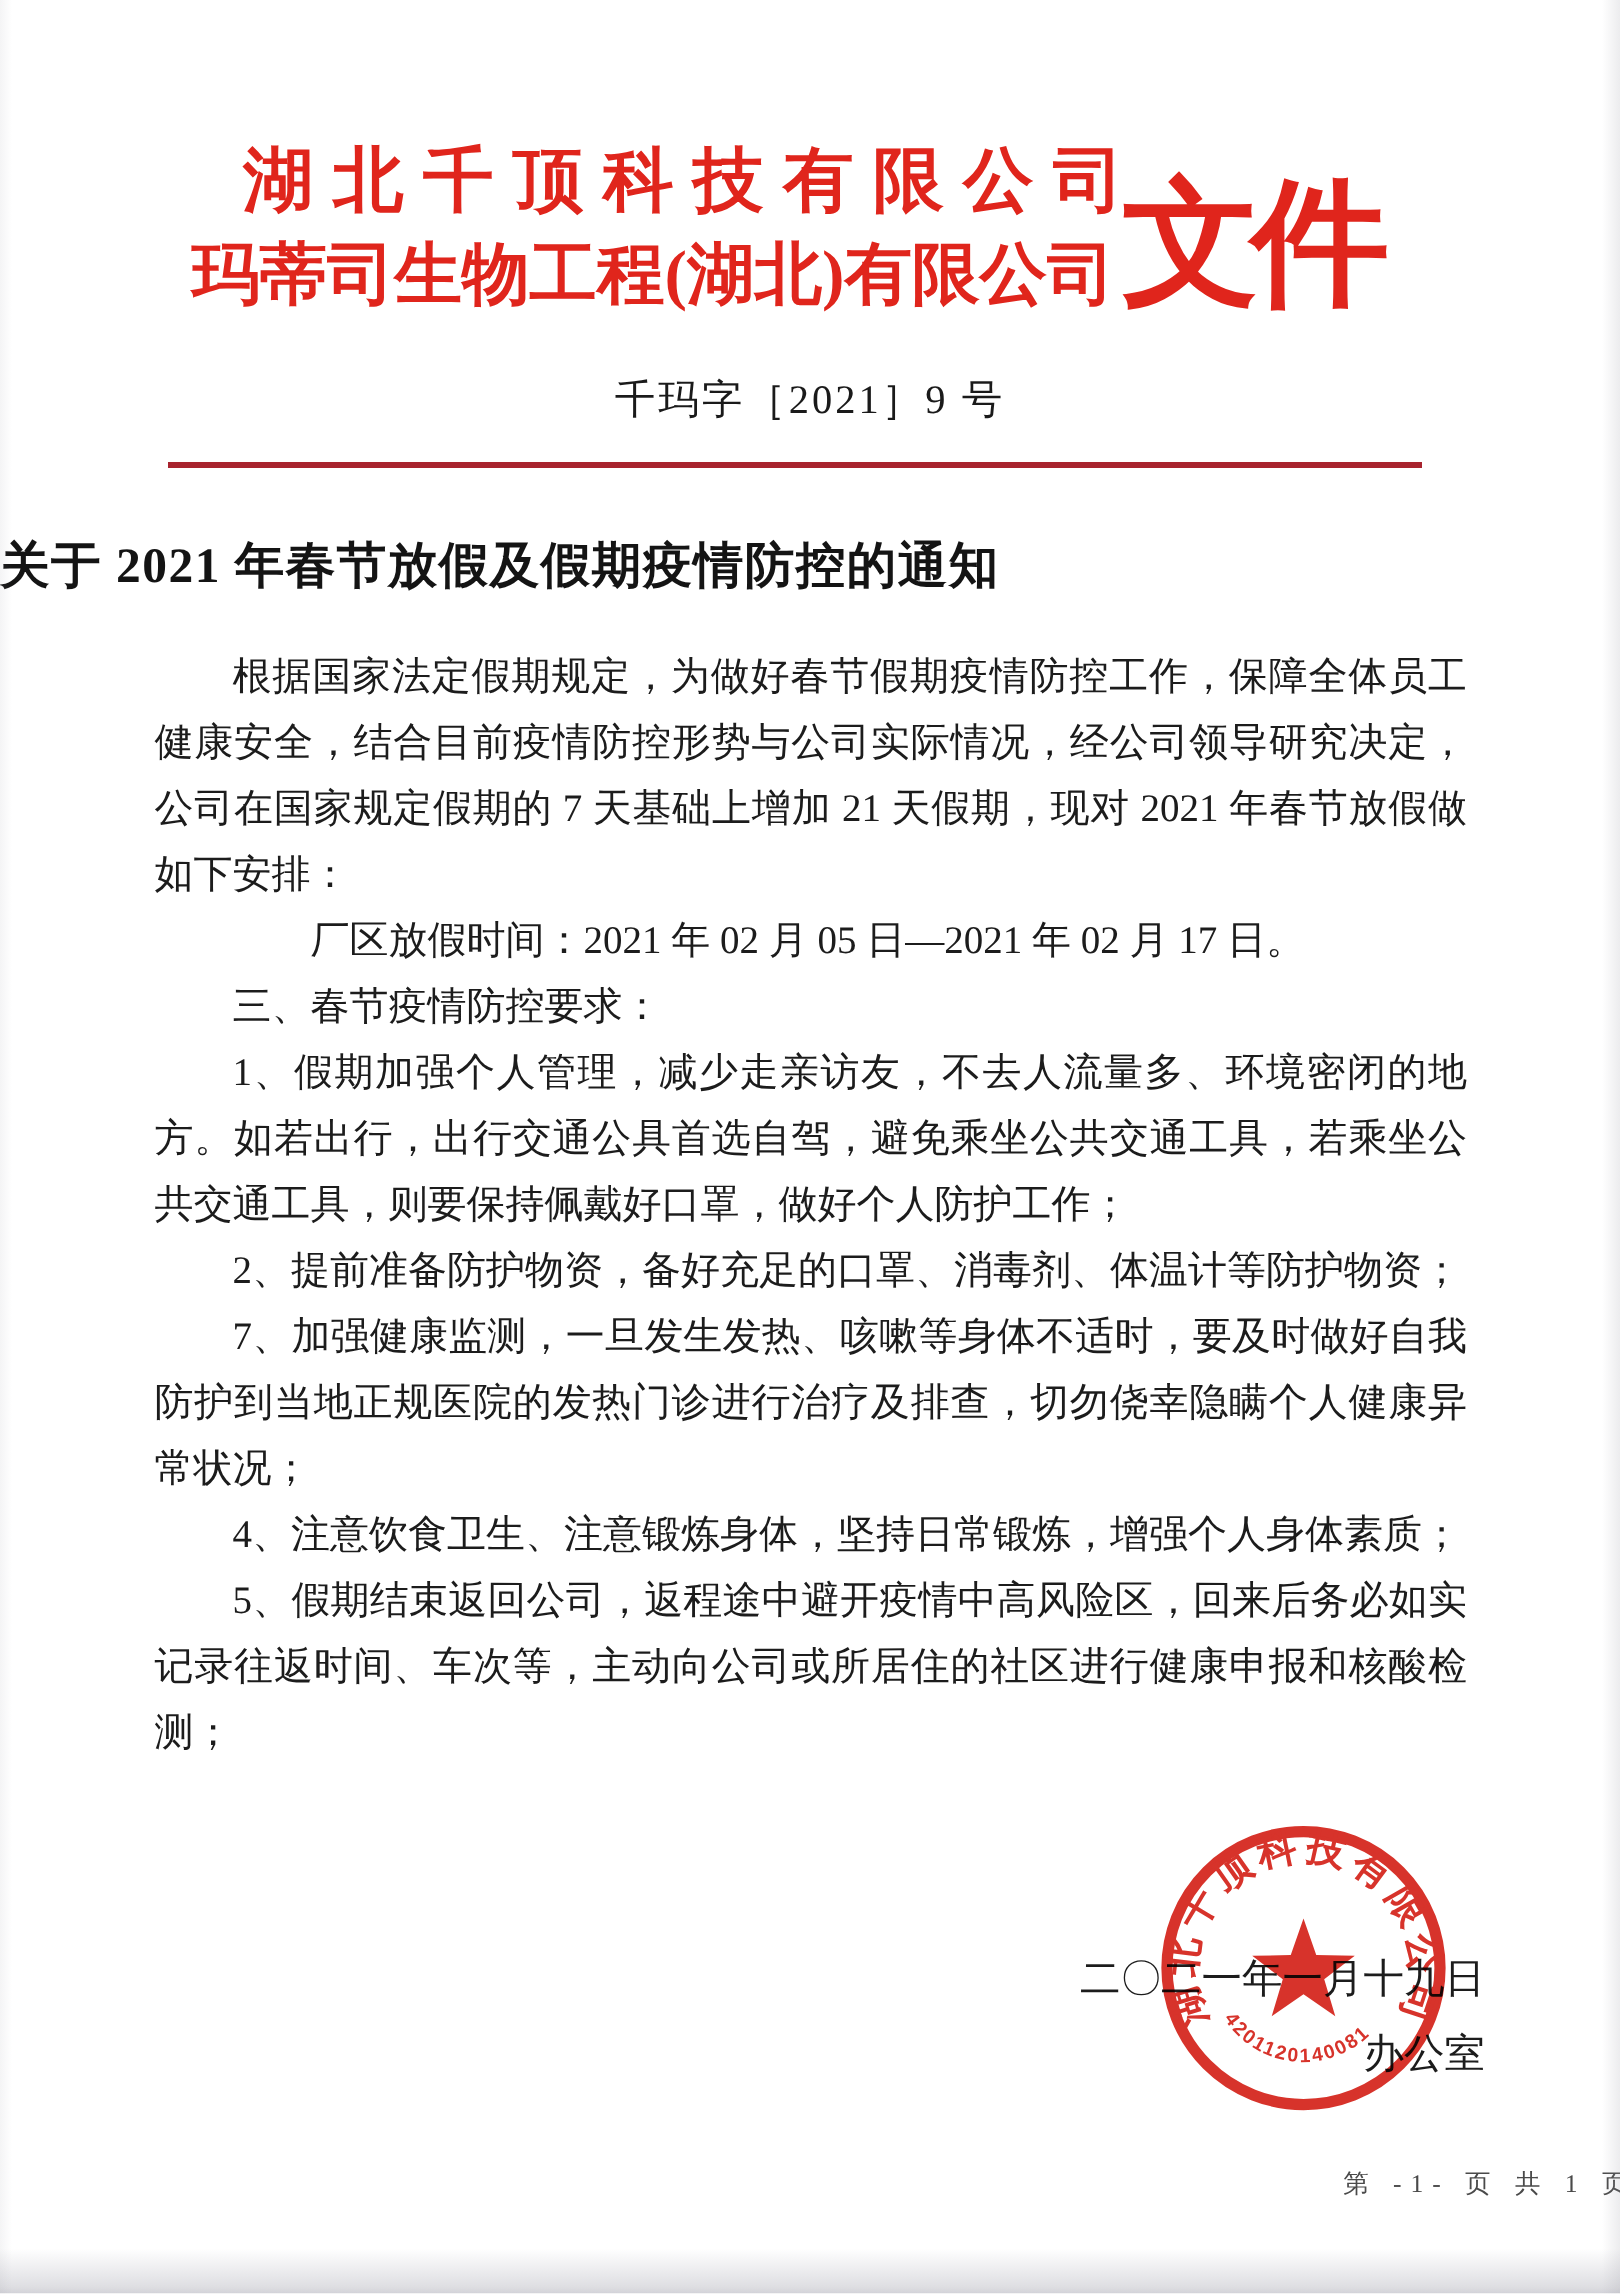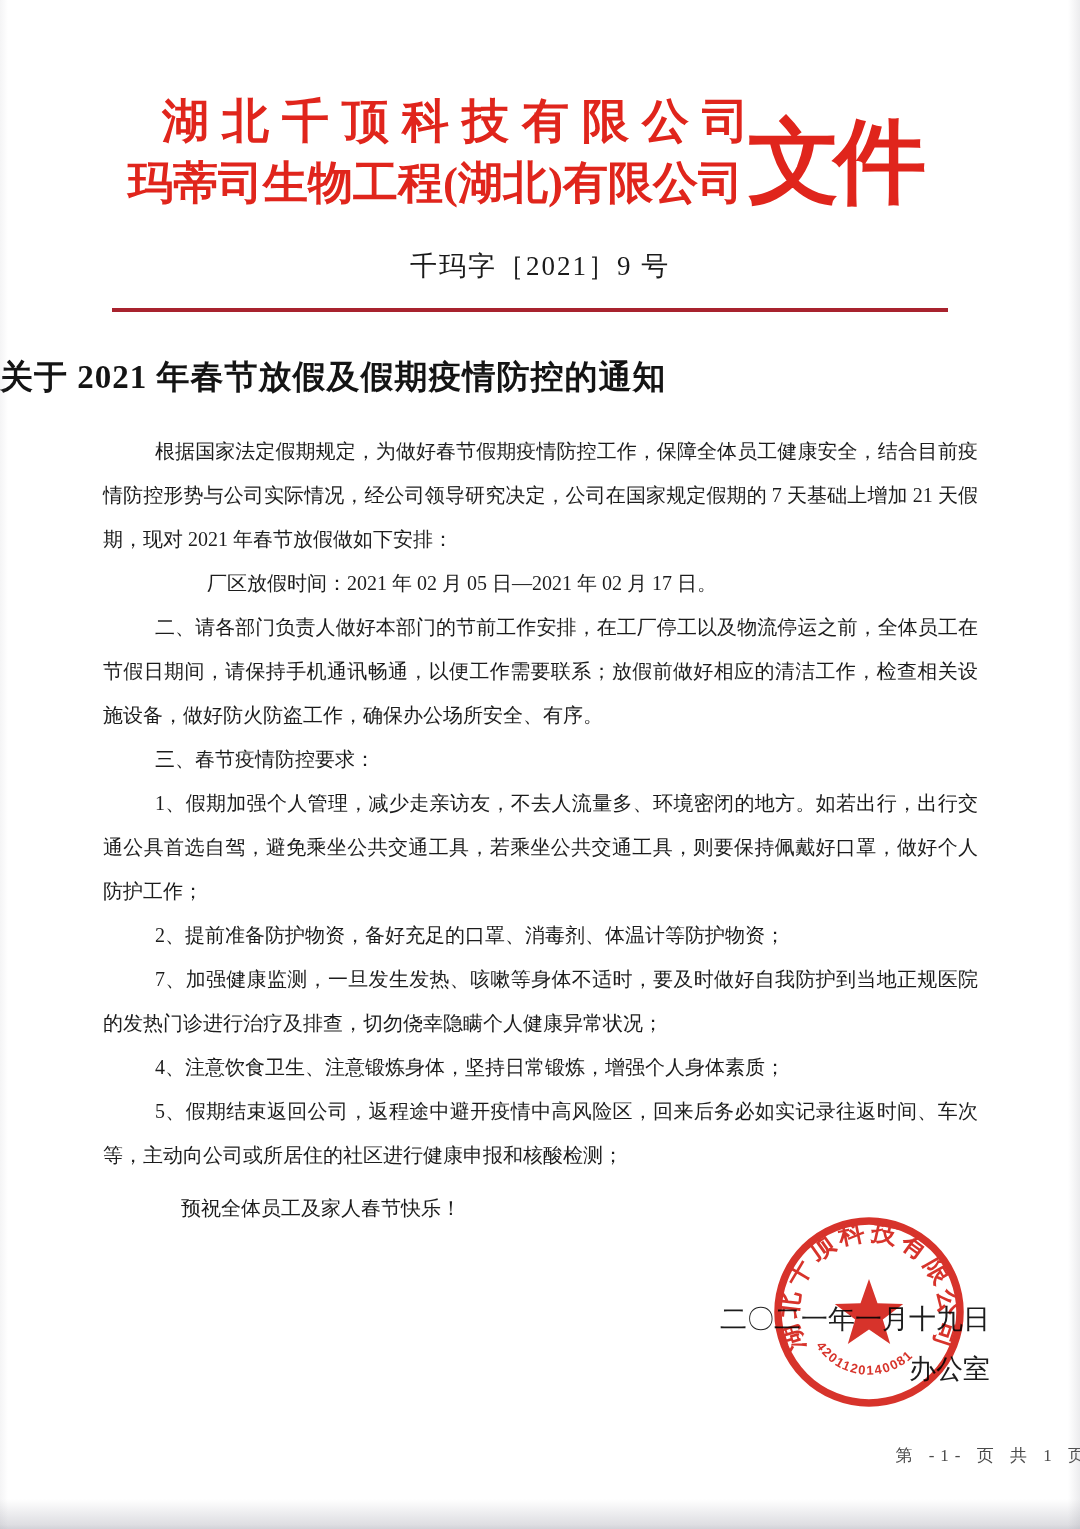--- a/index.html
+++ b/index.html
@@ -31,21 +31,21 @@
     left:112px;top:308px;width:836px;height:4px;background:#a8232e;
   }
 
   
   .doc-title{
     left:0;top:355px;width:100%;text-align:left;
     font-size:33px;font-weight:bold;color:#141414;letter-spacing:1px;white-space:nowrap;
   }
   .doc-body{
     left:103px;top:429px;width:875px;
-    font-size:20px;line-height:44px;text-align:justify;
+    font-size:26px;line-height:44px;text-align:justify;
     text-justify:inter-ideograph;color:#1c1c1c;
   }
   .doc-body p{margin:0;}
   .doc-body p.ind2{text-indent:52px;}
   .doc-body p.ind4{text-indent:104px;}
   .closing{margin-top:9px !important;text-indent:78px;}
 
   
   .signature{
     right:90px;top:1294px;text-align:right;
@@ -80,28 +80,26 @@
 <div class="abs doc-type">文件</div>
 <div class="abs doc-number">千玛字［2021］9 号</div>
 <div class="abs red-rule"></div>
 
 <div class="abs doc-title">关于 2021 年春节放假及假期疫情防控的通知</div>
 
 <div class="abs doc-body" id="doc-body">
 
 <p class="ind2">根据国家法定假期规定，为做好春节假期疫情防控工作，保障全体员工健康安全，结合目前疫情防控形势与公司实际情况，经公司领导研究决定，公司在国家规定假期的 7 天基础上增加 21 天假期，现对 2021 年春节放假做如下安排：</p>
     <p class="ind4">厂区放假时间：2021 年 02 月 05 日—2021 年 02 月 17 日。</p>
-    <p class="ind2">二、请各部门负责人做好本部门的节前工作安排，在工厂停工以及物流停运之前，全体员工在节假日期间，请保持手机通讯畅通，以便工作需要联系；放假前做好相应的清洁工作，检查相关设施设备，做好防火防盗工作，确保办公场所安全、有序。</p>
     <p class="ind2">三、春节疫情防控要求：</p>
     <p class="ind2">1、假期加强个人管理，减少走亲访友，不去人流量多、环境密闭的地方。如若出行，出行交通公具首选自驾，避免乘坐公共交通工具，若乘坐公共交通工具，则要保持佩戴好口罩，做好个人防护工作；</p>
     <p class="ind2">2、提前准备防护物资，备好充足的口罩、消毒剂、体温计等防护物资；</p>
     <p class="ind2">7、加强健康监测，一旦发生发热、咳嗽等身体不适时，要及时做好自我防护到当地正规医院的发热门诊进行治疗及排查，切勿侥幸隐瞒个人健康异常状况；</p>
     <p class="ind2">4、注意饮食卫生、注意锻炼身体，坚持日常锻炼，增强个人身体素质；</p>
     <p class="ind2">5、假期结束返回公司，返程途中避开疫情中高风险区，回来后务必如实记录往返时间、车次等，主动向公司或所居住的社区进行健康申报和核酸检测；</p>
-    <p class="closing">预祝全体员工及家人春节快乐！</p>
   </div>
 
 <div class="abs signature">
   <div>二〇二一年一月十九日</div>
   <div>办公室</div>
 </div>
 
 <svg class="abs seal" viewBox="-100 -100 200 200" xmlns="http://www.w3.org/2000/svg">
   <defs>
     <path id="arcTop" d="M -63 35 A 72 72 0 1 1 63 35" fill="none"></path>

